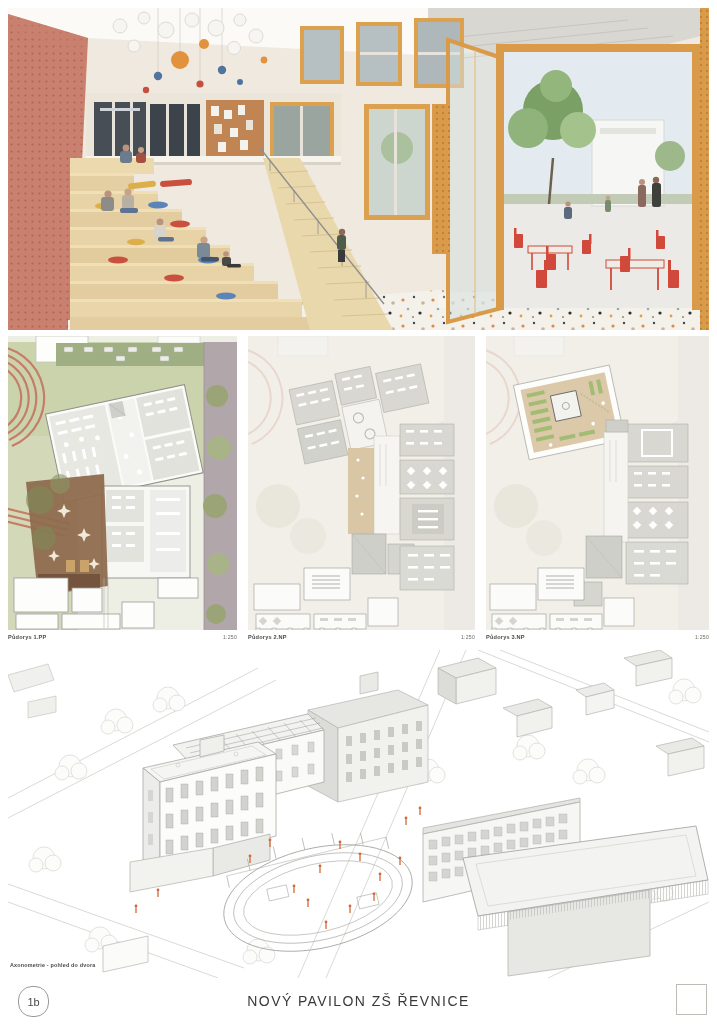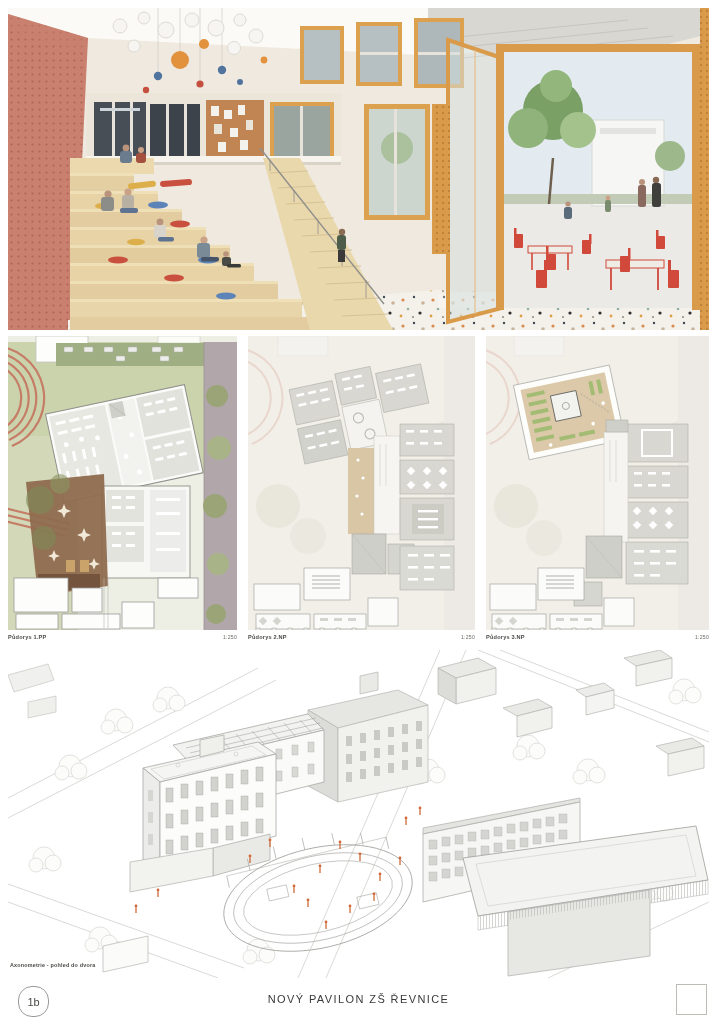--- a/index.html
+++ b/index.html
@@ -5,21 +5,21 @@
   html,body{margin:0;padding:0;background:#ffffff;}
   #board{position:relative;width:717px;height:1024px;background:#ffffff;overflow:hidden;
          font-family:"Liberation Sans",sans-serif;color:#3c3c38;}
   .panel{position:absolute;overflow:hidden;}
   .plan-label-row{display:flex;justify-content:space-between;align-items:baseline;
     font-size:5.6px;font-weight:bold;color:#4a4a46;margin-top:4px;letter-spacing:.2px;}
   .plan-scale{font-weight:normal;font-size:5.2px;color:#6a6a66;}
   #axo-caption{position:absolute;left:10px;top:962px;font-size:5.4px;font-weight:bold;
     color:#4a4a46;letter-spacing:.2px;}
   #footer-title{position:absolute;left:0;top:993px;width:100%;text-align:center;
-    font-size:11px;letter-spacing:1.4px;font-weight:500;color:#3a3a38;}
+    font-size:14px;letter-spacing:1.4px;font-weight:500;color:#3a3a38;}
   .sheet-box{position:absolute;width:29px;height:29px;border:1px solid #9a9a96;
     background:#ffffff;display:flex;align-items:center;justify-content:center;
     font-size:11px;color:#4a4a46;}
   #sheet-box-right{border-color:#bdbdb8;}
   svg{display:block;}
 </style>
 </head>
 <body>
 
 <div id="board">

